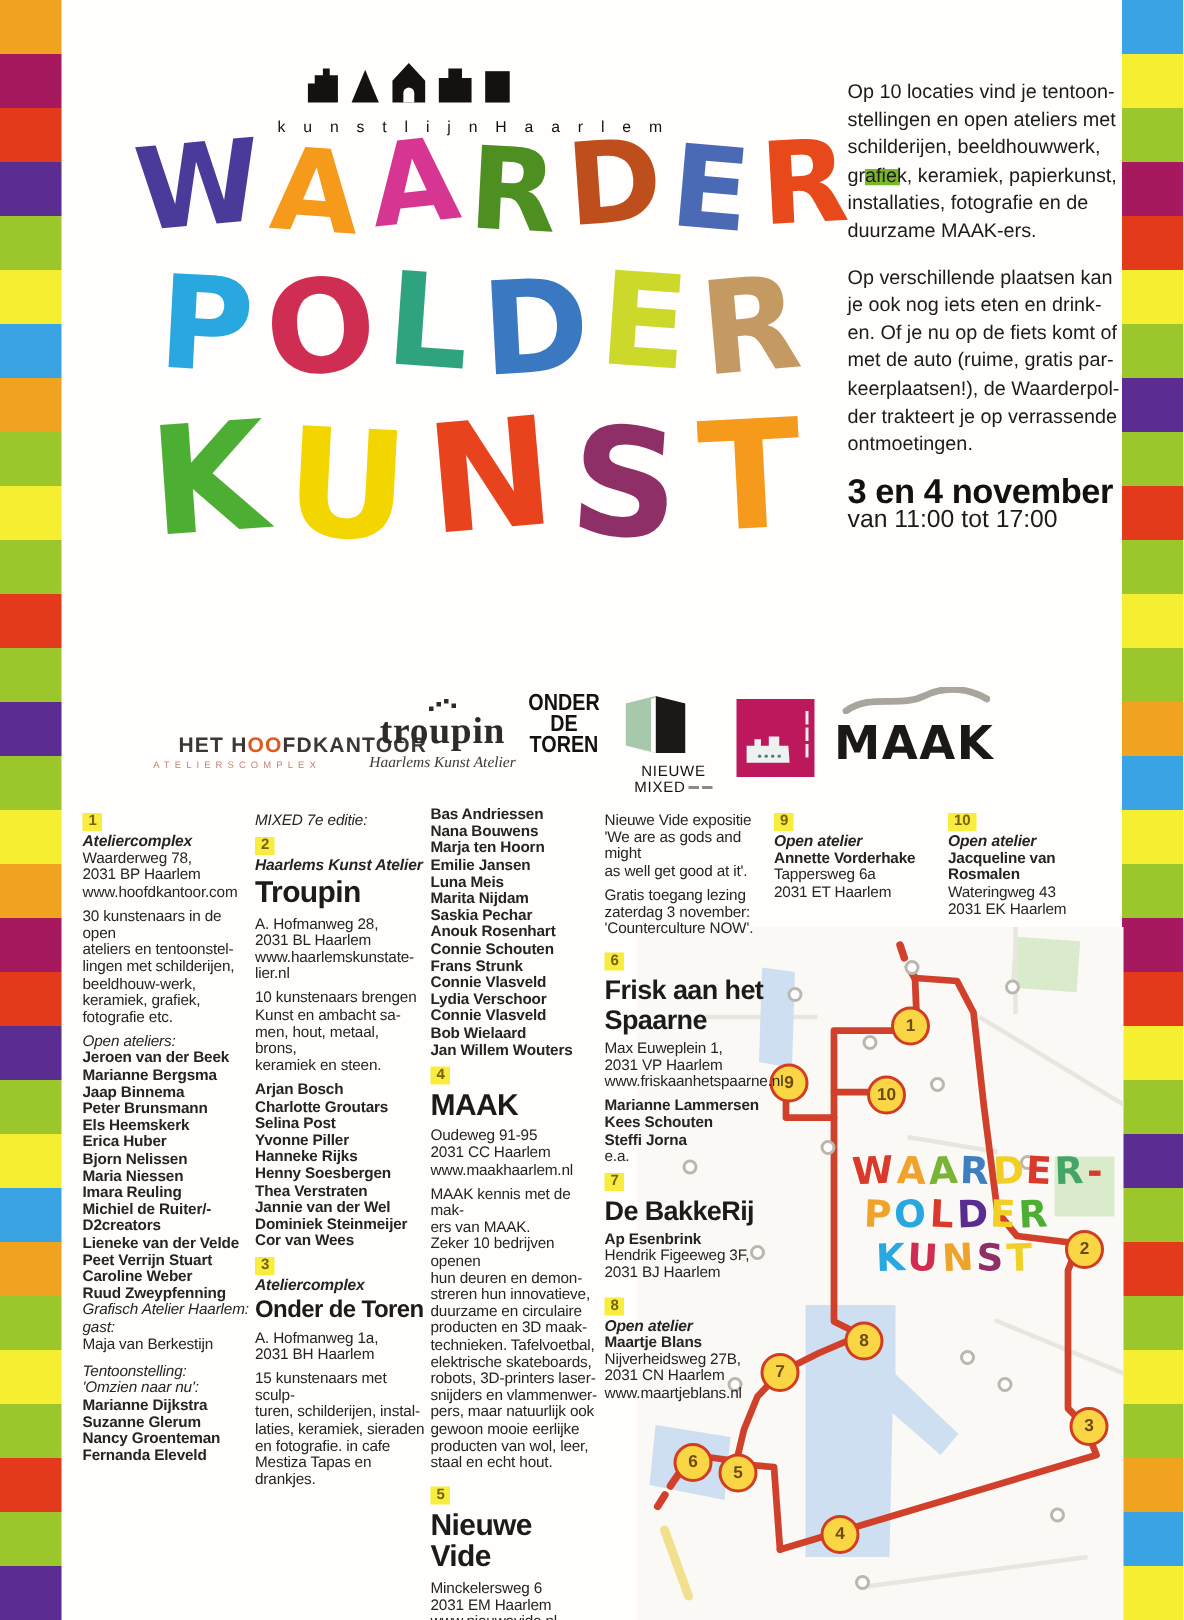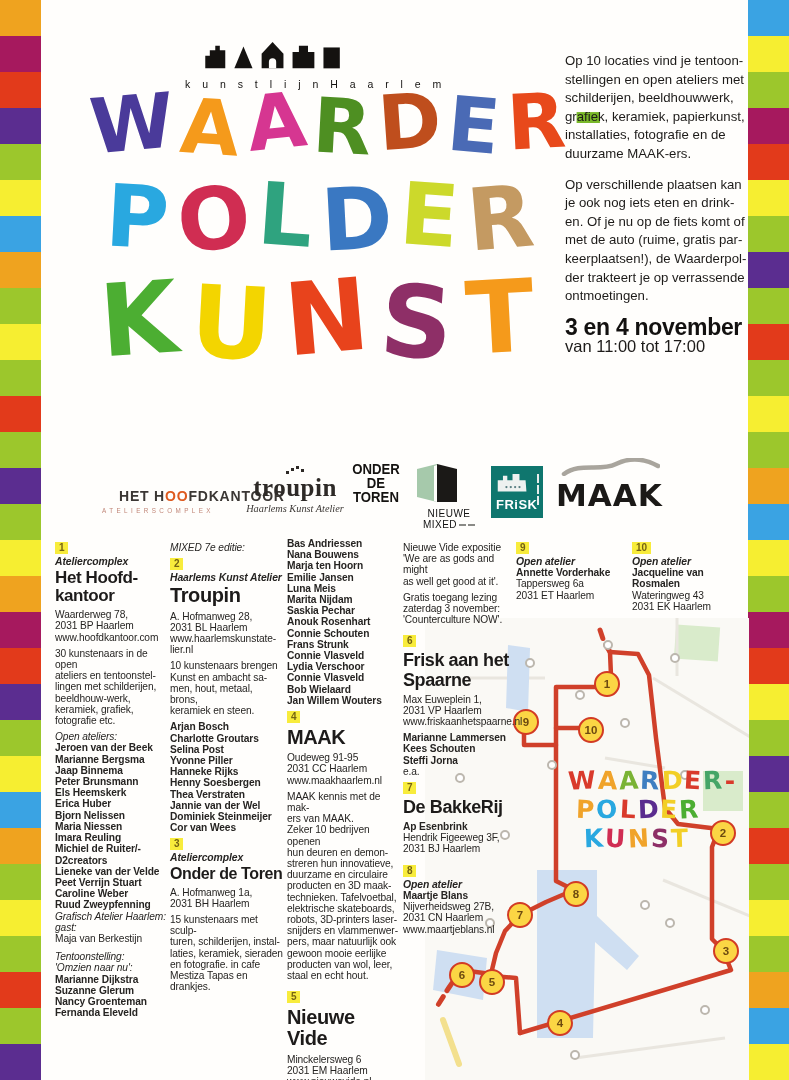--- a/index.html
+++ b/index.html
@@ -29,22 +29,22 @@
   .logo-hk .main{font-size:14px;font-weight:bold;letter-spacing:0.8px;white-space:nowrap;}
   .logo-hk .sub{font-size:6.3px;letter-spacing:3.4px;color:#c08577;margin-top:3px;}
   .logo-troupin{position:absolute;left:240px;top:14px;width:110px;text-align:center;}
   .logo-troupin .word{font-family:"Liberation Serif",serif;font-weight:bold;font-size:25px;color:#2e2a27;letter-spacing:0.5px;line-height:1;}
   .logo-troupin .sub{font-family:"Liberation Serif",serif;font-style:italic;font-size:10.3px;color:#3c3835;margin-top:3px;white-space:nowrap;}
   .logo-odt{position:absolute;left:344px;top:10px;width:64px;text-align:center;
             font-weight:900;font-size:15.5px;line-height:14px;color:#141210;transform:scaleX(.85);transform-origin:center;}
   .logo-nv{position:absolute;left:417px;top:12px;width:64px;}
   .logo-nv .txt{font-weight:normal;font-size:10px;letter-spacing:0.5px;line-height:11px;margin-top:2px;color:#111;text-align:center;}
   .logo-nv i{display:inline-block;width:7px;height:2px;background:#8a8a86;margin-left:2px;vertical-align:middle;}
-  .logo-frisk{position:absolute;left:491px;top:14px;width:52px;height:52px;background:#0f766e;
-              padding:4px 0 0 5px;box-sizing:border-box;}
+  .logo-frisk{position:absolute;left:491px;top:14px;width:52px;height:52px;background:#be185d;
+              padding:21px 0 0 5px;box-sizing:border-box;}
   .logo-frisk .word{color:#fff;font-weight:800;font-size:13px;letter-spacing:0.5px;margin-top:1px;}
   .logo-frisk .vbars{position:absolute;right:4px;top:8px;display:flex;flex-direction:column;gap:2px;}
   .logo-frisk .vbars i{display:block;width:2px;height:9px;background:#e8eceb;}
   .logo-maak{position:absolute;left:556px;top:6px;width:110px;text-align:left;}
   .logo-maak .word{font-family:"DejaVu Sans",sans-serif;font-weight:bold;font-size:31px;letter-spacing:1px;color:#1b1917;line-height:1;}
   
   .lst{position:absolute;width:113px;font-size:10.2px;line-height:11.2px;letter-spacing:-0.1px;color:#262422;z-index:3;}
   .lst>:first-child{margin-top:0;}
   .lst-badge{display:inline-block;background:#f8ec3c;color:#756313;font-weight:bold;font-size:10px;line-height:12px;padding:0 4px;margin:5px 0 2px;}
   .lst-kicker{font-style:italic;font-weight:bold;font-size:10.4px;}
@@ -334,22 +334,21 @@
       <div class="poi" style="left: 195px; top: 100px;"></div>
       <div class="poi" style="left: 255px; top: 152px;"></div>
       <div class="poi" style="left: 245px; top: 35px;"></div>
       <div class="poi" style="left: 145px; top: 432px;"></div>
       <div class="poi" style="left: 275px; top: 387px;"></div>
       <div class="poi" style="left: 215px; top: 282px;"></div>
       <div class="poi" style="left: 240px; top: 300px;"></div>
       <div class="poi" style="left: 60px; top: 300px;"></div>
     </div>
 
-  <div class="lst" id="col1"><div class="lst-badge">1</div><div class="lst-kicker">Ateliercomplex</div><div class="lst-h">Het Hoofd-
-kantoor</div><div class="lst-p">Waarderweg 78,
+  <div class="lst" id="col1"><div class="lst-badge">1</div><div class="lst-kicker">Ateliercomplex</div><div class="lst-p">Waarderweg 78,
 2031 BP Haarlem
 www.hoofdkantoor.com</div><div class="lst-p">30 kunstenaars in de open
 ateliers en tentoonstel-
 lingen met schilderijen,
 beeldhouw-werk,
 keramiek, grafiek,
 fotografie etc.</div><div class="lst-label">Open ateliers:</div><div class="lst-names">Jeroen van der Beek
 Marianne Bergsma
 Jaap Binnema
 Peter Brunsmann

